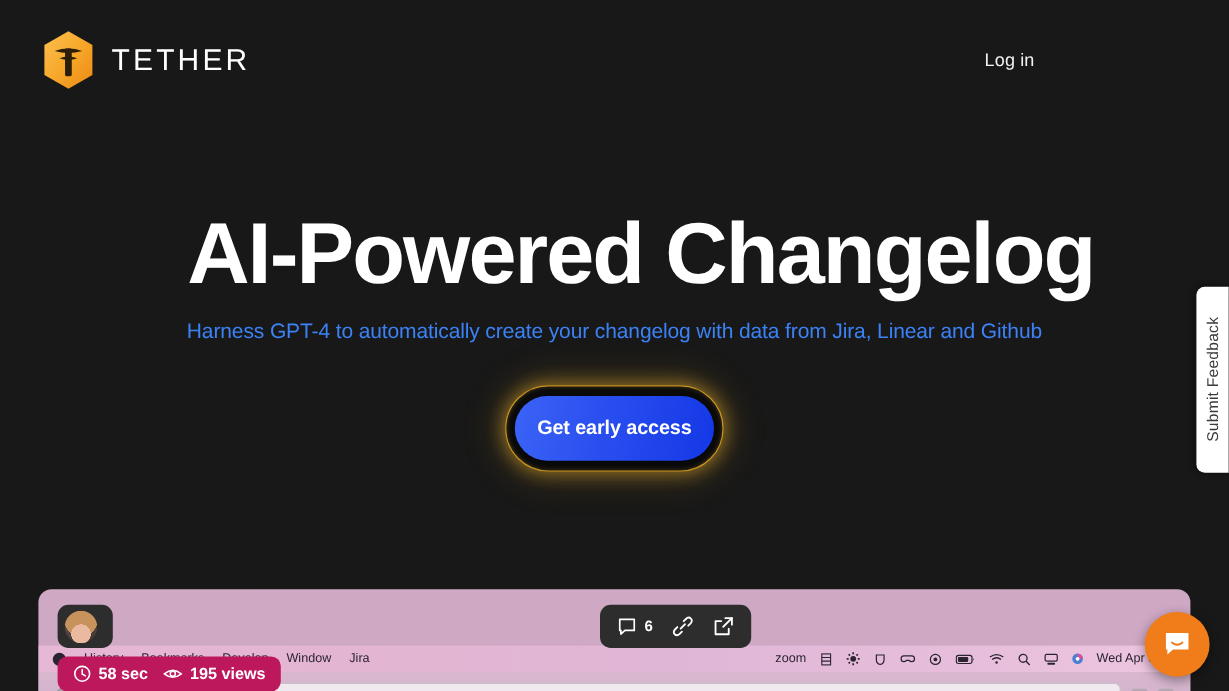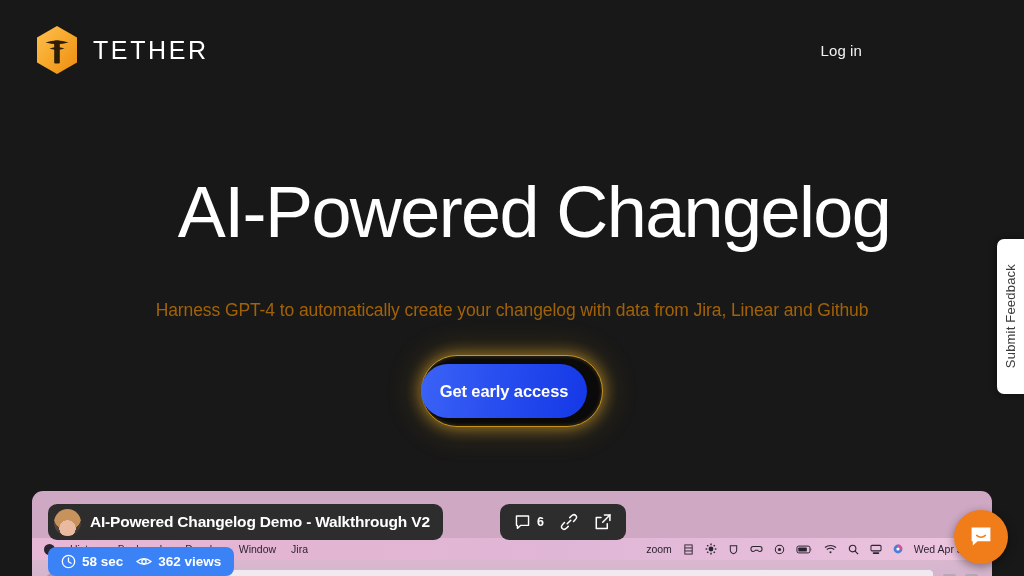--- a/index.html
+++ b/index.html
@@ -30,43 +30,43 @@
 
   
   .hero {
     position:absolute; top:0; left:0; width:1024px; height:480px;
     display:flex; flex-direction:column; align-items:center;
     padding-top:176px;
   }
   .headline {
     color:#ffffff;
     font-size:72px;
-    font-weight:normal;
+    font-weight:bold;
     letter-spacing:-1.6px;
     line-height:1;
     text-align:center;
     white-space:nowrap;
     margin-left:44px;
   }
   .subhead {
-    margin-top:52px;
-    color:#a16207;
+    margin-top:18px;
+    color:#3b82f6;
     font-size:17.5px;
     font-weight:400;
     text-align:center;
     white-space:nowrap;
     letter-spacing:-.1px;
   }
 
   
   .cta-wrap {
     margin-top:34px;
     position:relative;
     width:182px; height:72px;
-    display:flex; align-items:center; 
+    display:flex; align-items:center; justify-content:center;
   }
   .cta-glow {
     position:absolute; inset:0;
     border-radius:999px;
     border:1.6px solid #c8941f;
     background:#0a0a0a;
     box-shadow:0 0 14px 2px rgba(224,168,45,.55),
                0 0 30px 6px rgba(200,148,31,.22),
                inset 0 0 4px rgba(255,205,100,.25);
   }
@@ -162,21 +162,21 @@
     position:absolute; left:500px; top:504px;
     height:36px; display:flex; align-items:center; gap:16px;
     background:#2d2d2d; border-radius:9px; padding:0 14px;
     z-index:12;
   }
   .act { display:flex; align-items:center; gap:6px; cursor:pointer; }
   .act-count { color:#fff; font-size:12.5px; font-weight:bold; }
   .stats-pill {
     position:absolute; left:48px; top:547px;
     height:29px; display:flex; align-items:center; gap:13px;
-    background:#3b82f6; border-radius:8px; padding:0 13px;
+    background:#be185d; border-radius:8px; padding:0 13px;
     z-index:12;
   }
   .stat { display:flex; align-items:center; gap:6px; }
   .stat-text { color:#fff; font-size:13.5px; font-weight:bold; white-space:nowrap; }
 
   
   .intercom {
     position:absolute; right:16px; bottom:12px;
     width:54px; height:54px; border-radius:50%;
     background:#f07c1a;
@@ -296,21 +296,20 @@
       <span class="nav-circle"></span>
       <span class="urlbar"></span>
       <span class="tb-ico-r"></span>
       <span class="tb-ico-r"></span>
     </div>
   </div>
 </div>
 
 <div class="title-pill">
   <span class="avatar"></span>
-  <span class="title-text">AI-Powered Changelog Demo - Walkthrough V2</span>
 </div>
 
 <div class="actions-pill">
   <span class="act">
     <svg width="17" height="17" viewBox="0 0 18 18">
       <path d="M2.6 2.2 H15.4 V12 H7.2 L3.6 15.2 V12 H2.6 Z" fill="none" stroke="#ffffff" stroke-width="1.5" stroke-linejoin="round"></path>
     </svg>
     <span class="act-count">6</span>
   </span>
   <span class="act">
@@ -337,21 +336,21 @@
       <circle cx="8" cy="8" r="6.6" fill="none" stroke="#ffffff" stroke-width="1.4"></circle>
       <path d="M8 4.2 V8.2 L10.8 9.9" fill="none" stroke="#ffffff" stroke-width="1.4" stroke-linecap="round"></path>
     </svg>
     <span class="stat-text">58 sec</span>
   </span>
   <span class="stat">
     <svg width="16" height="15" viewBox="0 0 18 14">
       <path d="M1 7 Q9 0.6 17 7 Q9 13.4 1 7 Z" fill="none" stroke="#ffffff" stroke-width="1.4"></path>
       <circle cx="9" cy="7" r="2.4" fill="none" stroke="#ffffff" stroke-width="1.4"></circle>
     </svg>
-    <span class="stat-text">362 views</span>
+    <span class="stat-text">195 views</span>
   </span>
 </div>
 
 <div class="intercom">
   <svg width="26" height="26" viewBox="0 0 26 26">
     <path d="M3.6 3.4 H22.4 V17.2 H9.6 L4.8 21.4 V17.2 H3.6 Z" fill="#ffffff"></path>
     <path d="M8.6 11.4 Q13 15.2 17.4 11.4" fill="none" stroke="#f07c1a" stroke-width="1.5" stroke-linecap="round"></path>
   </svg>
 </div>
 

